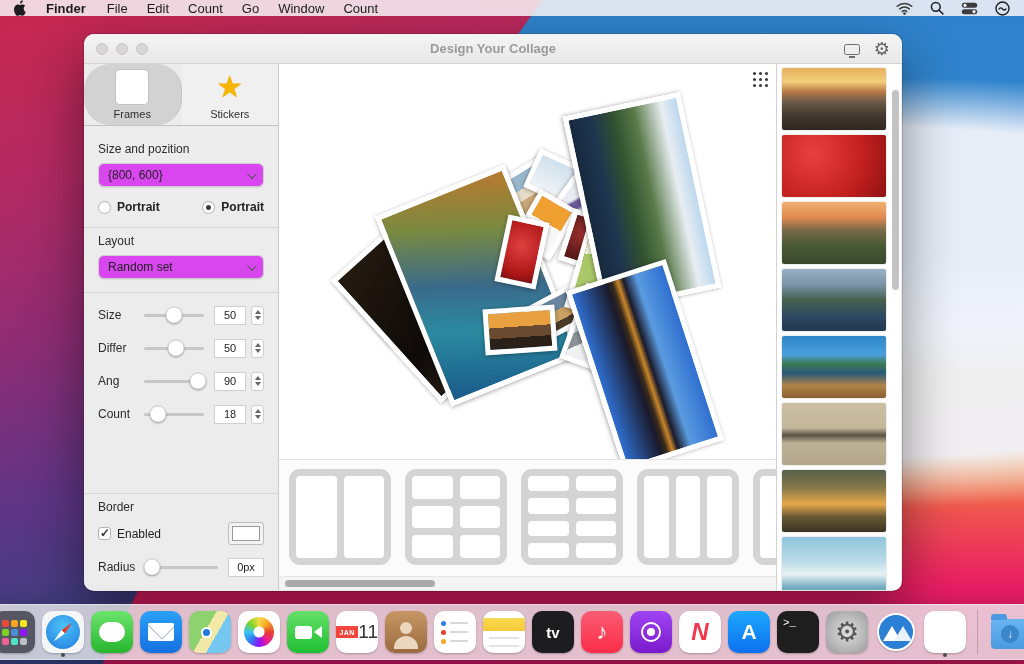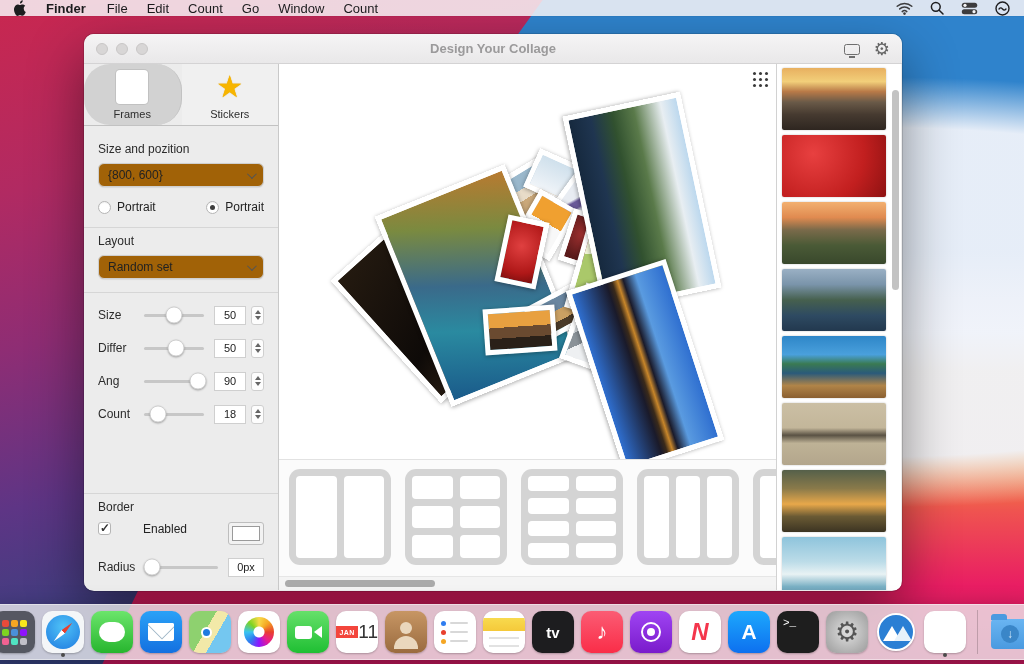--- a/index.html
+++ b/index.html
@@ -51,47 +51,47 @@
   .tab .ticon { height:34px; display:flex; align-items:center; justify-content:center; margin-bottom:4px; }
   .frames-ico { width:32px; height:28px; background:#fff; border-radius:4px; padding:2px; display:grid;
     grid-template-columns:2fr 1fr; grid-template-rows:2fr 1fr; gap:2px; box-shadow:0 0 0 1px rgba(0,0,0,.08); }
   .frames-ico i { background:#76c043; border-radius:2px; }
   .frames-ico i:nth-child(3) { grid-column:1 / 3; }
   .grounds-ico { width:26px; height:26px; background:linear-gradient(180deg,#5aa0f8,#2f7df0); border-radius:4px; box-shadow:0 0 0 2px #fff,0 0 0 3px rgba(0,0,0,.1); }
   .stickers-ico { font-size:30px; color:#f7b500; text-shadow:0 0 1px #d89a00; line-height:1; }
 
   .sbody { flex:1; display:flex; flex-direction:column; padding:10px 14px 12px; }
   .slabel { font-size:12px; color:#2b2b2b; margin-top:6px; }
-  .select { margin-top:7px; height:24px; background:#a16207; border:1px solid #cfcfcf; border-radius:6px;
+  .select { margin-top:7px; height:24px; background:#d946ef; border:1px solid #cfcfcf; border-radius:6px;
     display:flex; align-items:center; padding:0 9px; font-size:12px; color:#222; box-shadow:0 .5px 1px rgba(0,0,0,.08); }
   .select .sval { flex:1; }
   .chev { width:7px; height:7px; border-right:1.6px solid #555; border-bottom:1.6px solid #555; transform:rotate(45deg) translateY(-2px); }
   .radios { display:flex; margin-top:13px; font-size:12px; color:#222; }
-  .radio { display:flex; align-items:center; gap:6px; }
+  .radio { display:flex; align-items:center; gap:6px;font-weight:bold; }
   .radio:first-child { flex:1; }
   .rdot { width:13px; height:13px; border-radius:50%; background:#fff; border:1px solid #b5b5b5; box-shadow:inset 0 1px 1px rgba(0,0,0,.06); position:relative; }
   .rdot.on::after { content:""; position:absolute; inset:3px; border-radius:50%; background:#3d3d3d; }
   .divider { height:1px; background:#d6d6d6; margin:13px -14px 0; }
 
   .srow { display:flex; align-items:center; margin-top:11px; height:22px; }
   .srow .slbl { width:42px; font-size:12px; color:#2b2b2b; }
   .track { flex:1; height:3px; background:#c7c7c7; border-radius:2px; position:relative; margin:0 4px; }
   .knob { position:absolute; top:50%; width:17px; height:17px; border-radius:50%; background:#fff;
     border:.5px solid #d0d0d0; box-shadow:0 1px 2px rgba(0,0,0,.3); transform:translate(-50%,-50%); }
   .vbox { width:32px; height:19px; background:#fff; border:1px solid #cfcfcf; font-size:11px; color:#222;
     display:flex; align-items:center; justify-content:center; margin-left:6px; }
   .vbox.wide { width:36px; }
   .stepper { width:13px; height:19px; margin-left:5px; background:#fdfdfd; border:1px solid #cfcfcf; border-radius:3px;
     display:flex; flex-direction:column; align-items:center; justify-content:center; gap:2px; }
   .stepper i { width:0; height:0; border-left:3px solid transparent; border-right:3px solid transparent; display:block; }
   .stepper .up { border-bottom:4px solid #666; }
   .stepper .dn { border-top:4px solid #666; }
   .flexspace { flex:1; }
 
-  .chkrow { display:flex; margin-top:8px;gap:26px; }
+  .chkrow { display:flex; align-items:center; margin-top:8px; }
   .chk { width:13px; height:13px; background:#fff; border:1px solid #b5b5b5; border-radius:3px; position:relative; margin-right:6px; }
   .chk.on::after { content:"✓"; position:absolute; top:-2px; left:1px; font-size:12px; font-weight:bold; color:#333; }
   .chklbl { font-size:12px; color:#222; flex:1; }
   .colorwell { width:36px; height:23px; background:#f2f2f2; border:1px solid #bdbdbd; border-radius:3px; padding:3px; }
   .colorwell i { display:block; width:100%; height:100%; background:#fff; border:1px solid #9a9a9a; }
   .srow.border-row .slbl { width:44px; }
 
   
   .center { width:497px; display:flex; flex-direction:column; background:#fff; }
   .canvas { height:396px; position:relative; background:#fff; overflow:hidden; border-bottom:1px solid #e2e2e2; }

